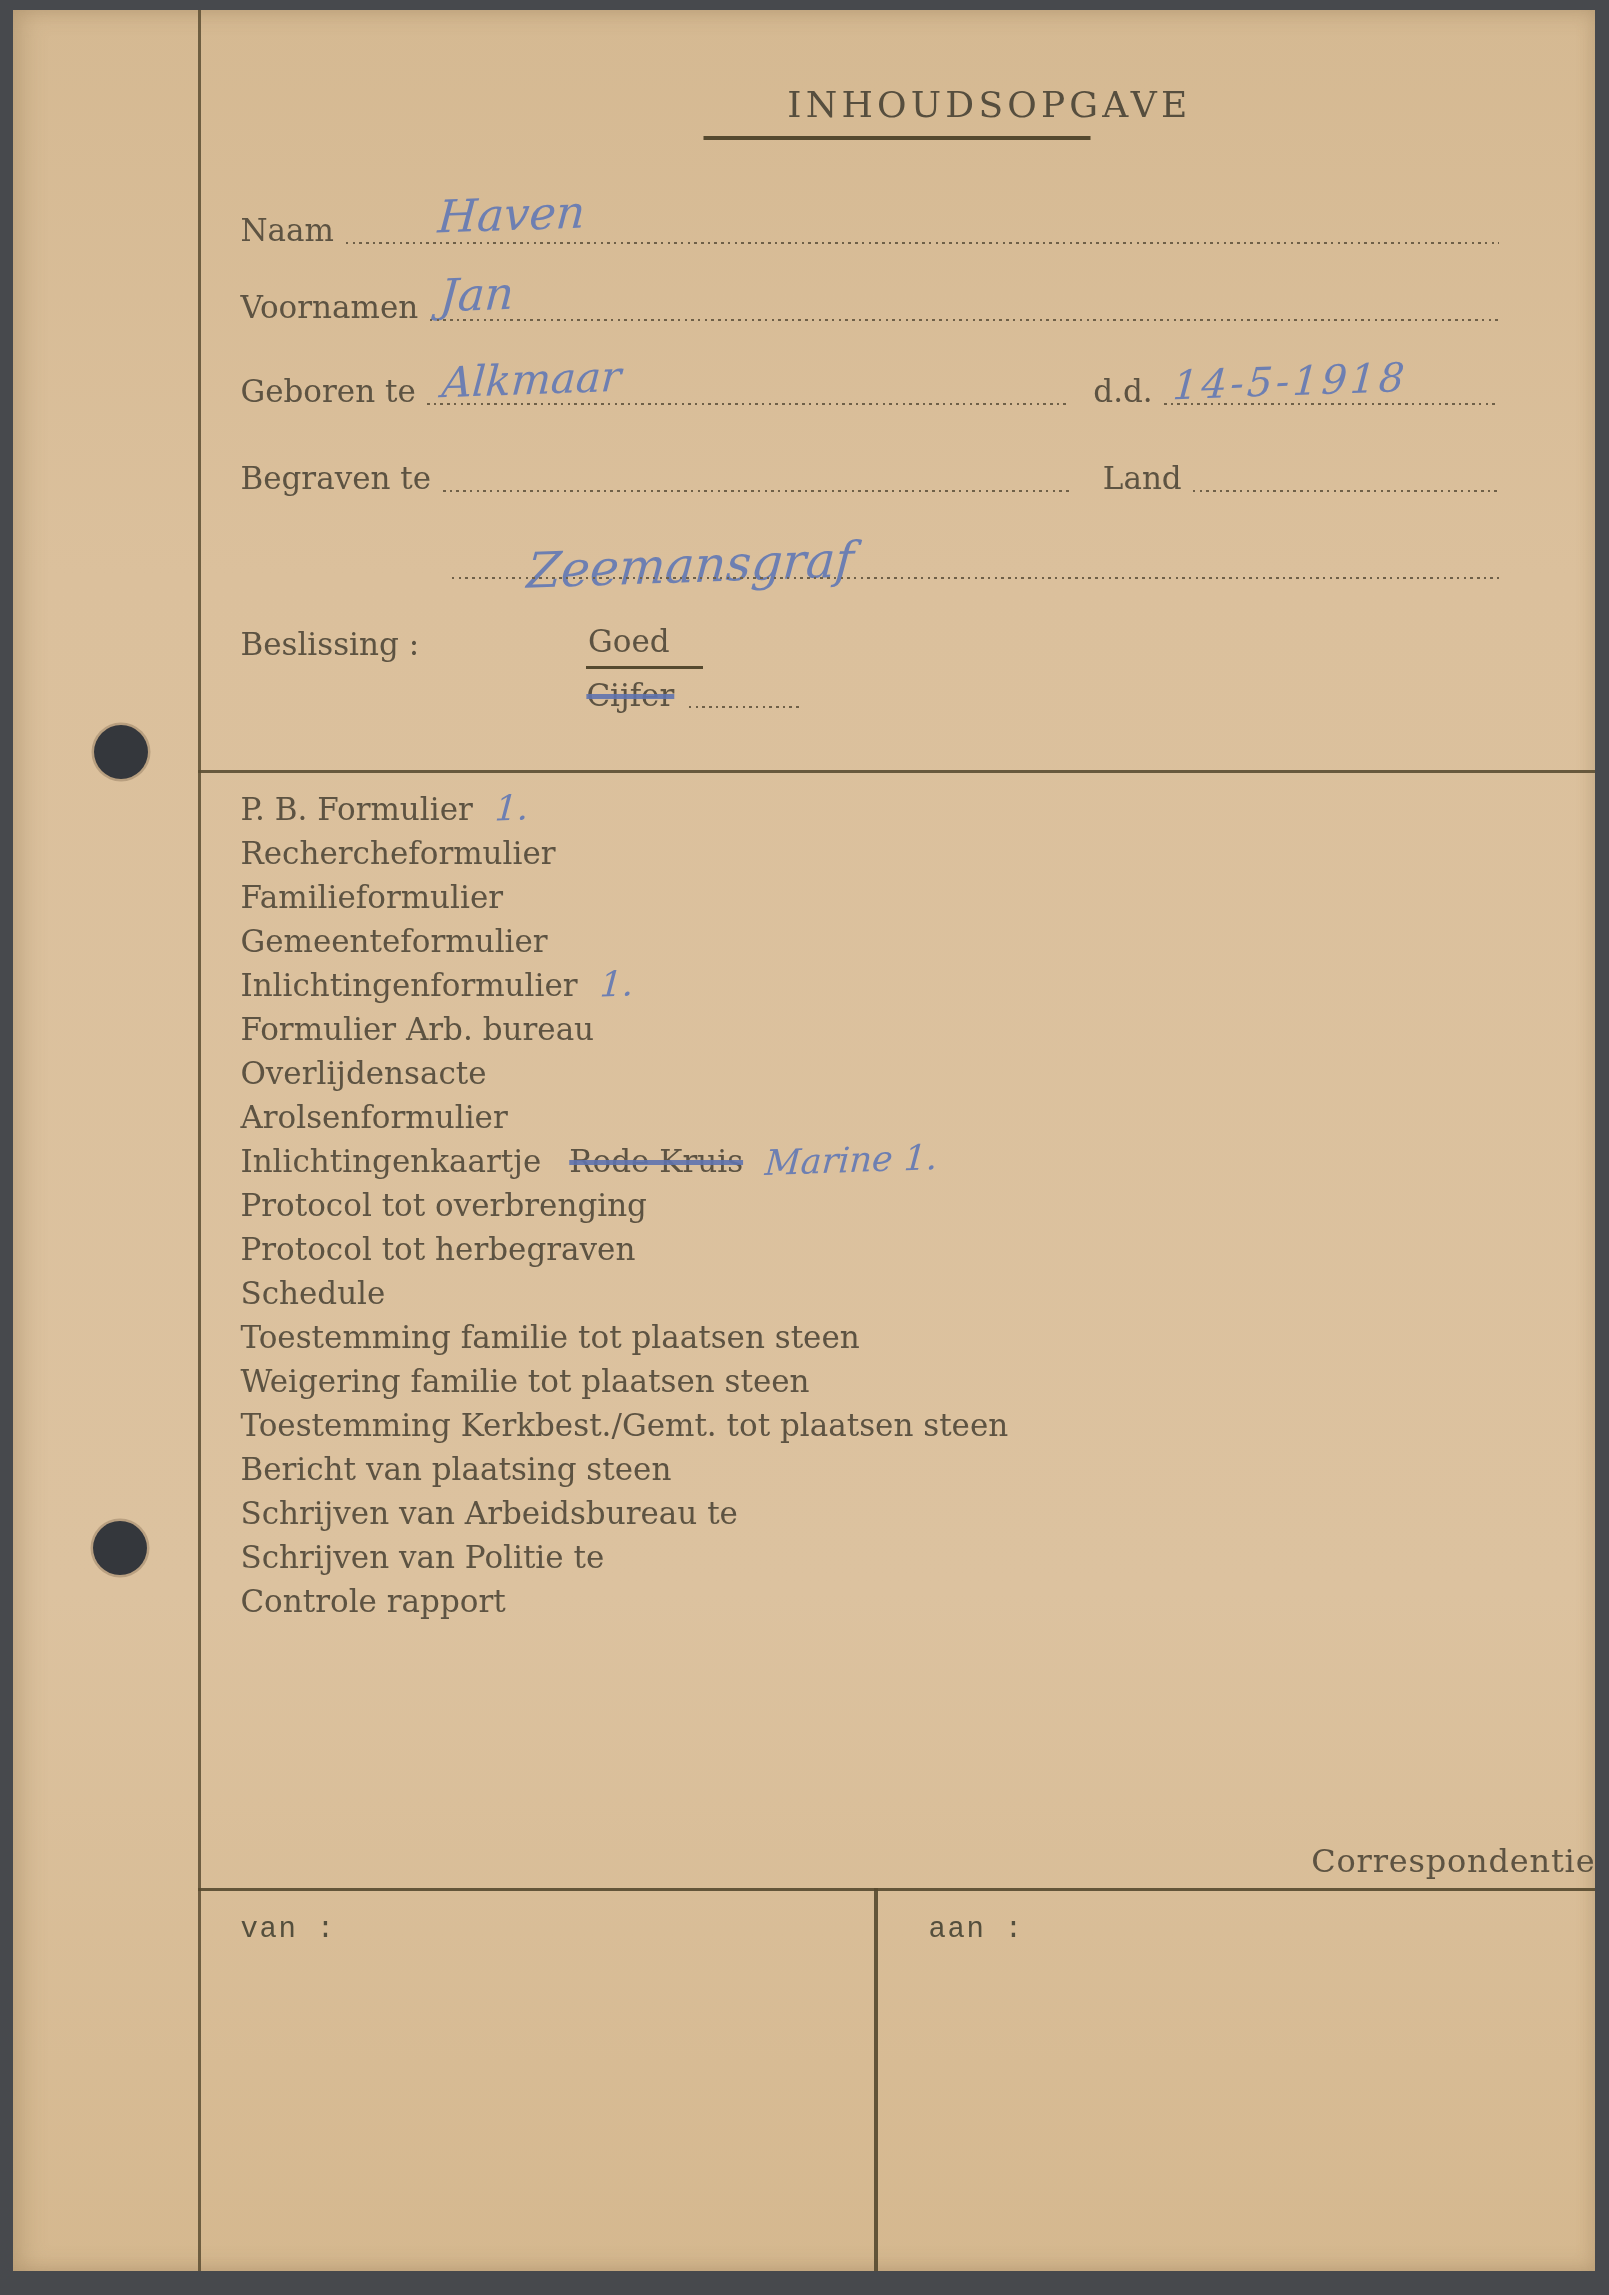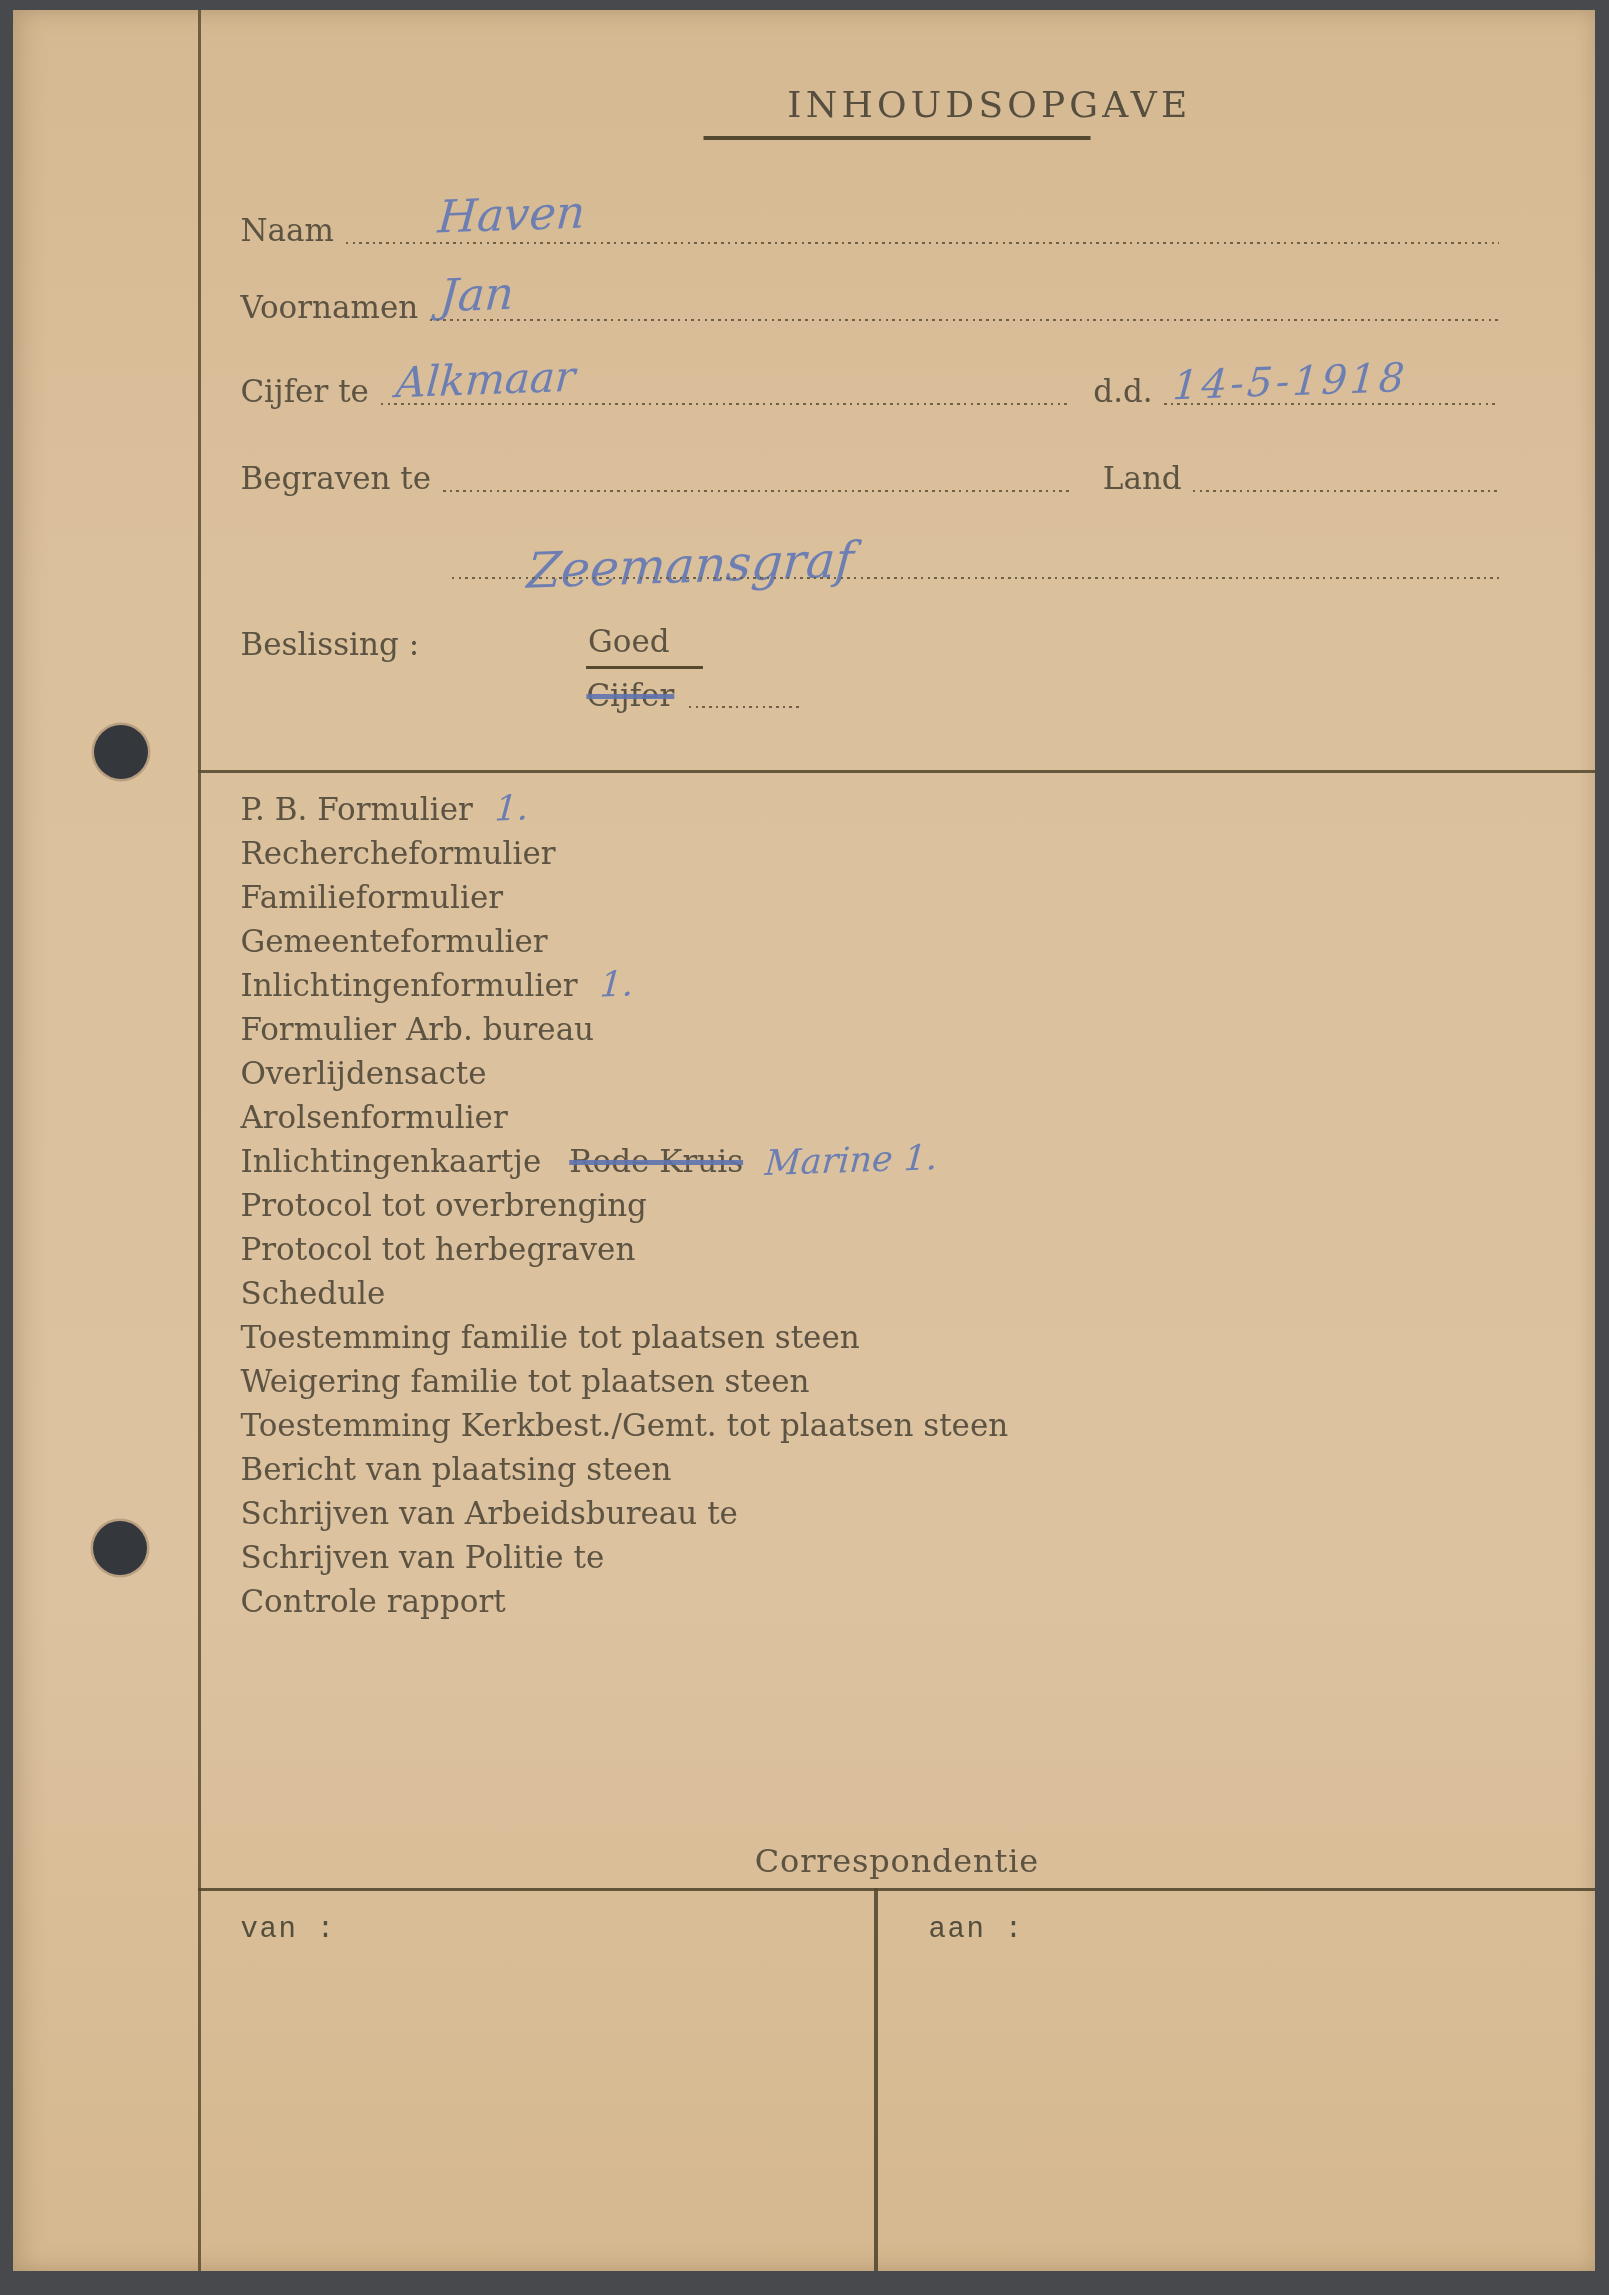--- a/index.html
+++ b/index.html
@@ -65,21 +65,21 @@
     background-image:repeating-linear-gradient(90deg,#6f6048 0 2.5px,transparent 2.5px 6.7px);
   }
   .divider{position:absolute;left:185px;right:0;top:760px;height:3.3px;background:#5b4e33;opacity:.9;}
   .checklist{
     position:absolute;left:227px;top:777px;
     font-size:31px;line-height:44px;color:#5d5342;
   }
   .checklist .item{white-space:nowrap;}
   .checklist .note{font-size:35px;margin-left:22px;line-height:1;}
   .corr-title{
-    position:absolute;left:185px;right:0;top:1832px;text-align:center;
+    position:absolute;left:185px;right:0;top:1832px;text-align:right;
     font-size:32px;color:#5d5342;letter-spacing:0.8px;
   }
   .table-topline{position:absolute;left:185px;right:0;top:1878px;height:3.3px;background:#55492f;opacity:.9;}
   .table-vline{position:absolute;left:861px;top:1878px;bottom:0;width:3.3px;background:#55492f;opacity:.9;}
   .cell-label{
     position:absolute;top:1903px;
     font-family:"Liberation Mono", monospace;
     font-size:29px;color:#544f3d;letter-spacing:1.7px;
   }
 </style>
@@ -106,21 +106,21 @@
   </div>
 
   <div class="row" style="top:271px;">
     <span class="label">Voornamen</span>
     <span class="fill">
       <span class="hand" style="left:10px;bottom:1.7px;font-size:45px;">Jan</span>
     </span>
   </div>
 
   <div class="row" style="top:355px;">
-    <span class="label">Cijfer te</span>
+    <span class="label">Geboren te</span>
     <span class="fill">
       <span class="hand" style="left:15px;bottom:3.3px;font-size:42px;">Alkmaar</span>
     </span>
     <span class="label" style="padding-left:23.4px;text-align:center;">d.d.</span>
     <span class="fill fixed" style="width:335px;">
       <span class="hand" style="left:8.4px;bottom:3.3px;font-size:40px;letter-spacing:3.3px;">14-5-1918</span>
     </span>
   </div>
 
   <div class="row" style="top:442px;">

